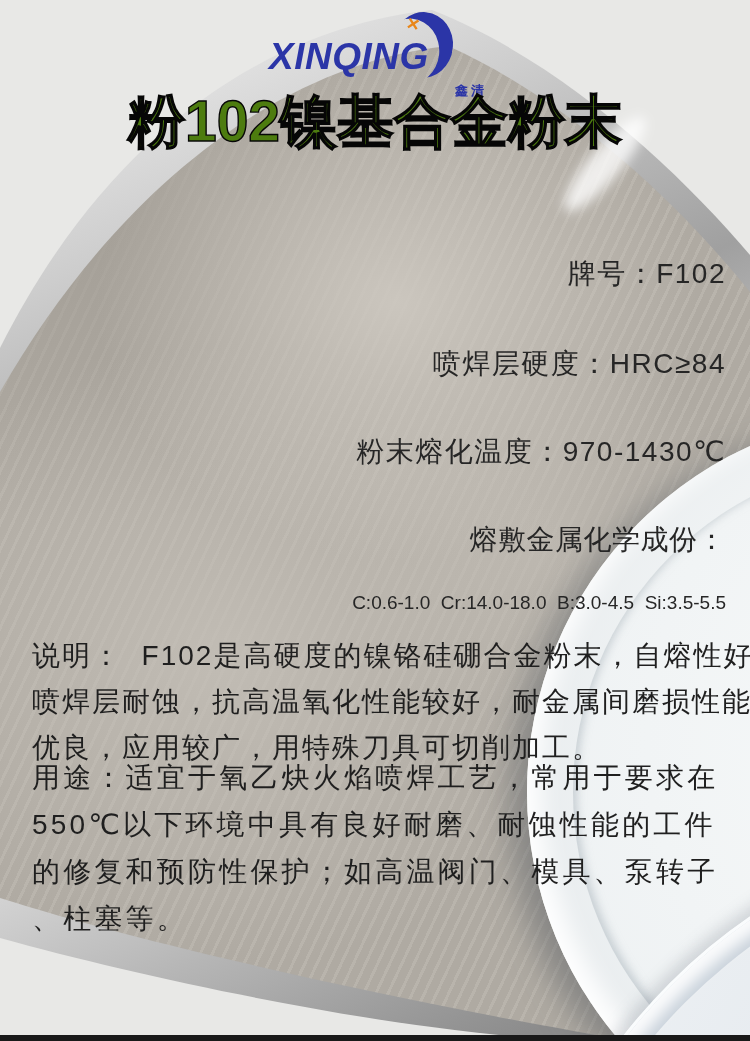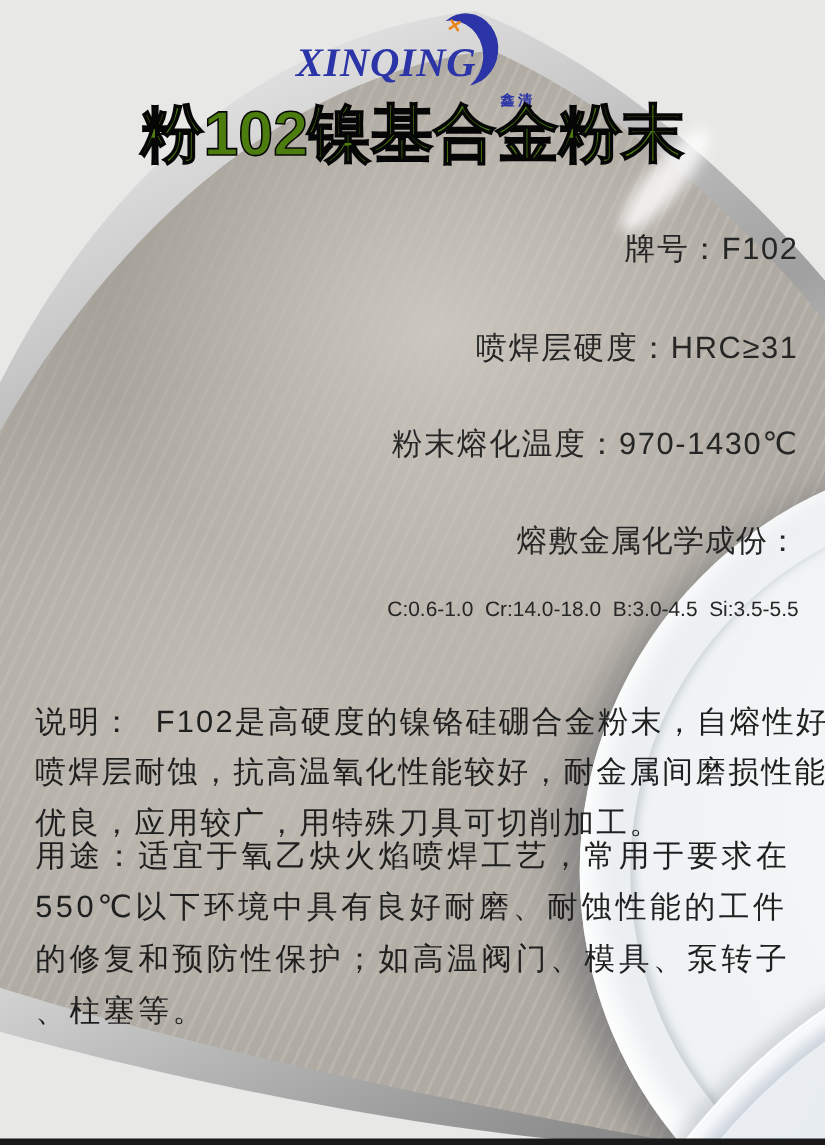--- a/index.html
+++ b/index.html
@@ -52,21 +52,21 @@
                inset 26px 30px 0 -18px rgba(165,178,192,.45),
                -6px -6px 14px rgba(115,125,135,.25);
   }
   .bottom-bar{position:absolute;left:0;bottom:0;width:100%;height:6px;z-index:8;background:#191919;}
 
   
   .logo{position:absolute;top:26px;left:50%;transform:translateX(-50%);width:240px;height:68px;z-index:10;}
   .logo-text{
     position:absolute;left:14px;top:10px;
     font-size:37px;font-weight:bold;font-style:italic;
-    color:#2b35a7;letter-spacing:.5px;white-space:pre;font-family:Liberation Serif, serif;
+    color:#2b35a7;letter-spacing:.5px;white-space:pre;
   }
   .logo-crescent{
     position:absolute;left:138px;top:-14px;width:60px;height:66px;border-radius:50%;
     box-shadow:inset -13px 8px 0 0 #2b35a7;transform:rotate(6deg);
   }
   .logo-star{
     position:absolute;left:152px;top:-14px;font-size:21px;font-weight:bold;
     color:#e8861a;transform:rotate(12deg);
   }
   .logo-cn{
@@ -75,21 +75,21 @@
   }
 
   
   .title{
     position:absolute;top:84px;left:0;width:100%;z-index:10;text-align:center;
     font-size:57px;font-weight:bold;color:#4d7c0f;-webkit-text-stroke:1.4px #060606;
     letter-spacing:0;white-space:pre;
   }
   .spec{
     position:absolute;z-index:10;right:24px;
-    font-size:28px;color:#262626;letter-spacing:1.5px;white-space:pre;
+    font-size:28px;color:#262626;letter-spacing:1.5px;white-space:pre;margin-top:48px;
   }
   .spec-grade{top:207px;}
   .spec-hardness{top:297px;}
   .spec-melting{top:385px;}
   .spec-comp-heading{top:473px;letter-spacing:.5px;text-align:right;}
   .spec-comp-1{top:544px;font-size:19px;letter-spacing:0;}
   .spec-comp-2{top:551px;right:16px;letter-spacing:1px;}
   .para{
     position:absolute;left:32px;z-index:10;
     font-size:28px;color:#1f1f1f;white-space:pre;
@@ -112,21 +112,21 @@
   <div class="logo">
     <div class="logo-crescent"></div>
     <div class="logo-text">XINQING</div>
     <div class="logo-star">×</div>
     <div class="logo-cn">鑫清</div>
   </div>
 
   <div class="title">粉102镍基合金粉末</div>
 
   <div class="spec spec-grade">牌号：F102</div>
-  <div class="spec spec-hardness">喷焊层硬度：HRC≥31</div>
+  <div class="spec spec-hardness">喷焊层硬度：HRC≥84</div>
   <div class="spec spec-melting">粉末熔化温度：970-1430℃</div>
   <div class="spec spec-comp-heading">熔敷金属化学成份：</div>
   <div class="spec spec-comp-1">C:0.6-1.0  Cr:14.0-18.0  B:3.0-4.5  Si:3.5-5.5</div>
 
   <div class="para para-desc">说明：  F102是高硬度的镍铬硅硼合金粉末，自熔性好
 喷焊层耐蚀，抗高温氧化性能较好，耐金属间磨损性能
 优良，应用较广，用特殊刀具可切削加工。</div>
   <div class="para para-usage">用途：适宜于氧乙炔火焰喷焊工艺，常用于要求在
 550℃以下环境中具有良好耐磨、耐蚀性能的工件
 的修复和预防性保护；如高温阀门、模具、泵转子

